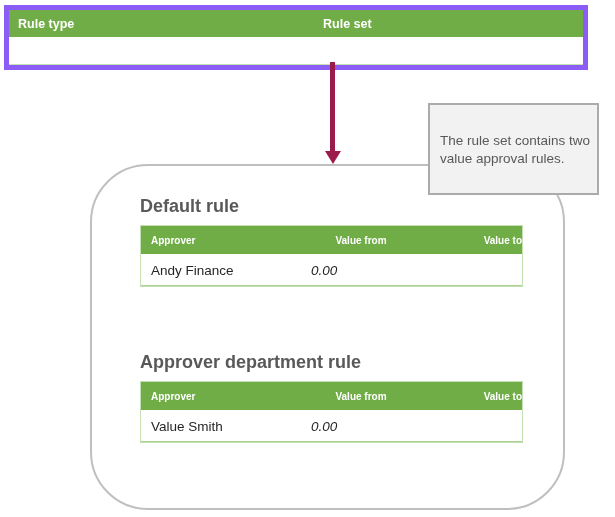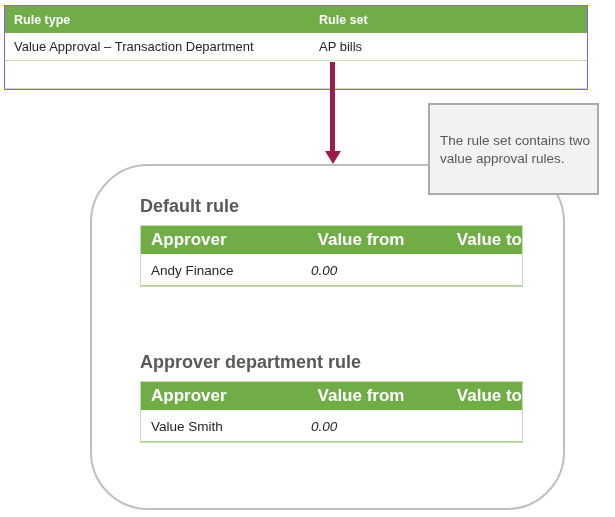--- a/index.html
+++ b/index.html
@@ -17,21 +17,21 @@
 
   
   table.top-table {
     position: absolute;
     left: 4px;
     top: 5px;
     width: 584px;
     border-collapse: separate;
     border-spacing: 0;
     table-layout: fixed;
-    border: 1px solid #8b5cf6;
+    border: 5px solid #8b5cf6;
     font-size: 13px;
     color: #262626;
   }
   table.top-table th {
     background: #70AD47;
     color: #ffffff;
     font-weight: bold;
     text-align: left;
     height: 27px;
     padding: 0 0 0 9px;
@@ -112,21 +112,21 @@
     border-spacing: 0;
     table-layout: fixed;
     border: 1px solid #C5E0B3;
     font-size: 13.5px;
     color: #262626;
   }
   table.rule-table th {
     background: #70AD47;
     color: #ffffff;
     font-weight: bold;
-    font-size: 17px;
+    font-size: 10px;
     height: 30px;
     border-bottom: 2px solid #ffffff;
     padding: 0;
   }
   table.rule-table th.col-approver { text-align: left; padding-left: 10px; }
   table.rule-table th.col-from { text-align: center; margin-top: 13px; }
   table.rule-table th.col-to { text-align: right; padding-left: 8px; }
   table.rule-table td {
     background: #ffffff;
     height: 30px;
@@ -151,24 +151,20 @@
         <col>
       </colgroup>
     <thead>
       <tr>
         <th>Rule type</th>
         <th>Rule set</th>
       </tr>
     </thead>
     <tbody>
       <tr>
-        <td>Value Approval – Transaction Department</td>
-        <td>AP bills</td>
-      </tr>
-      <tr>
         <td></td>
         <td></td>
       </tr>
     </tbody>
   </table>
 
   <div class="arrow-line"></div>
   <div class="arrow-head"></div>
 
   <div class="panel"></div>

